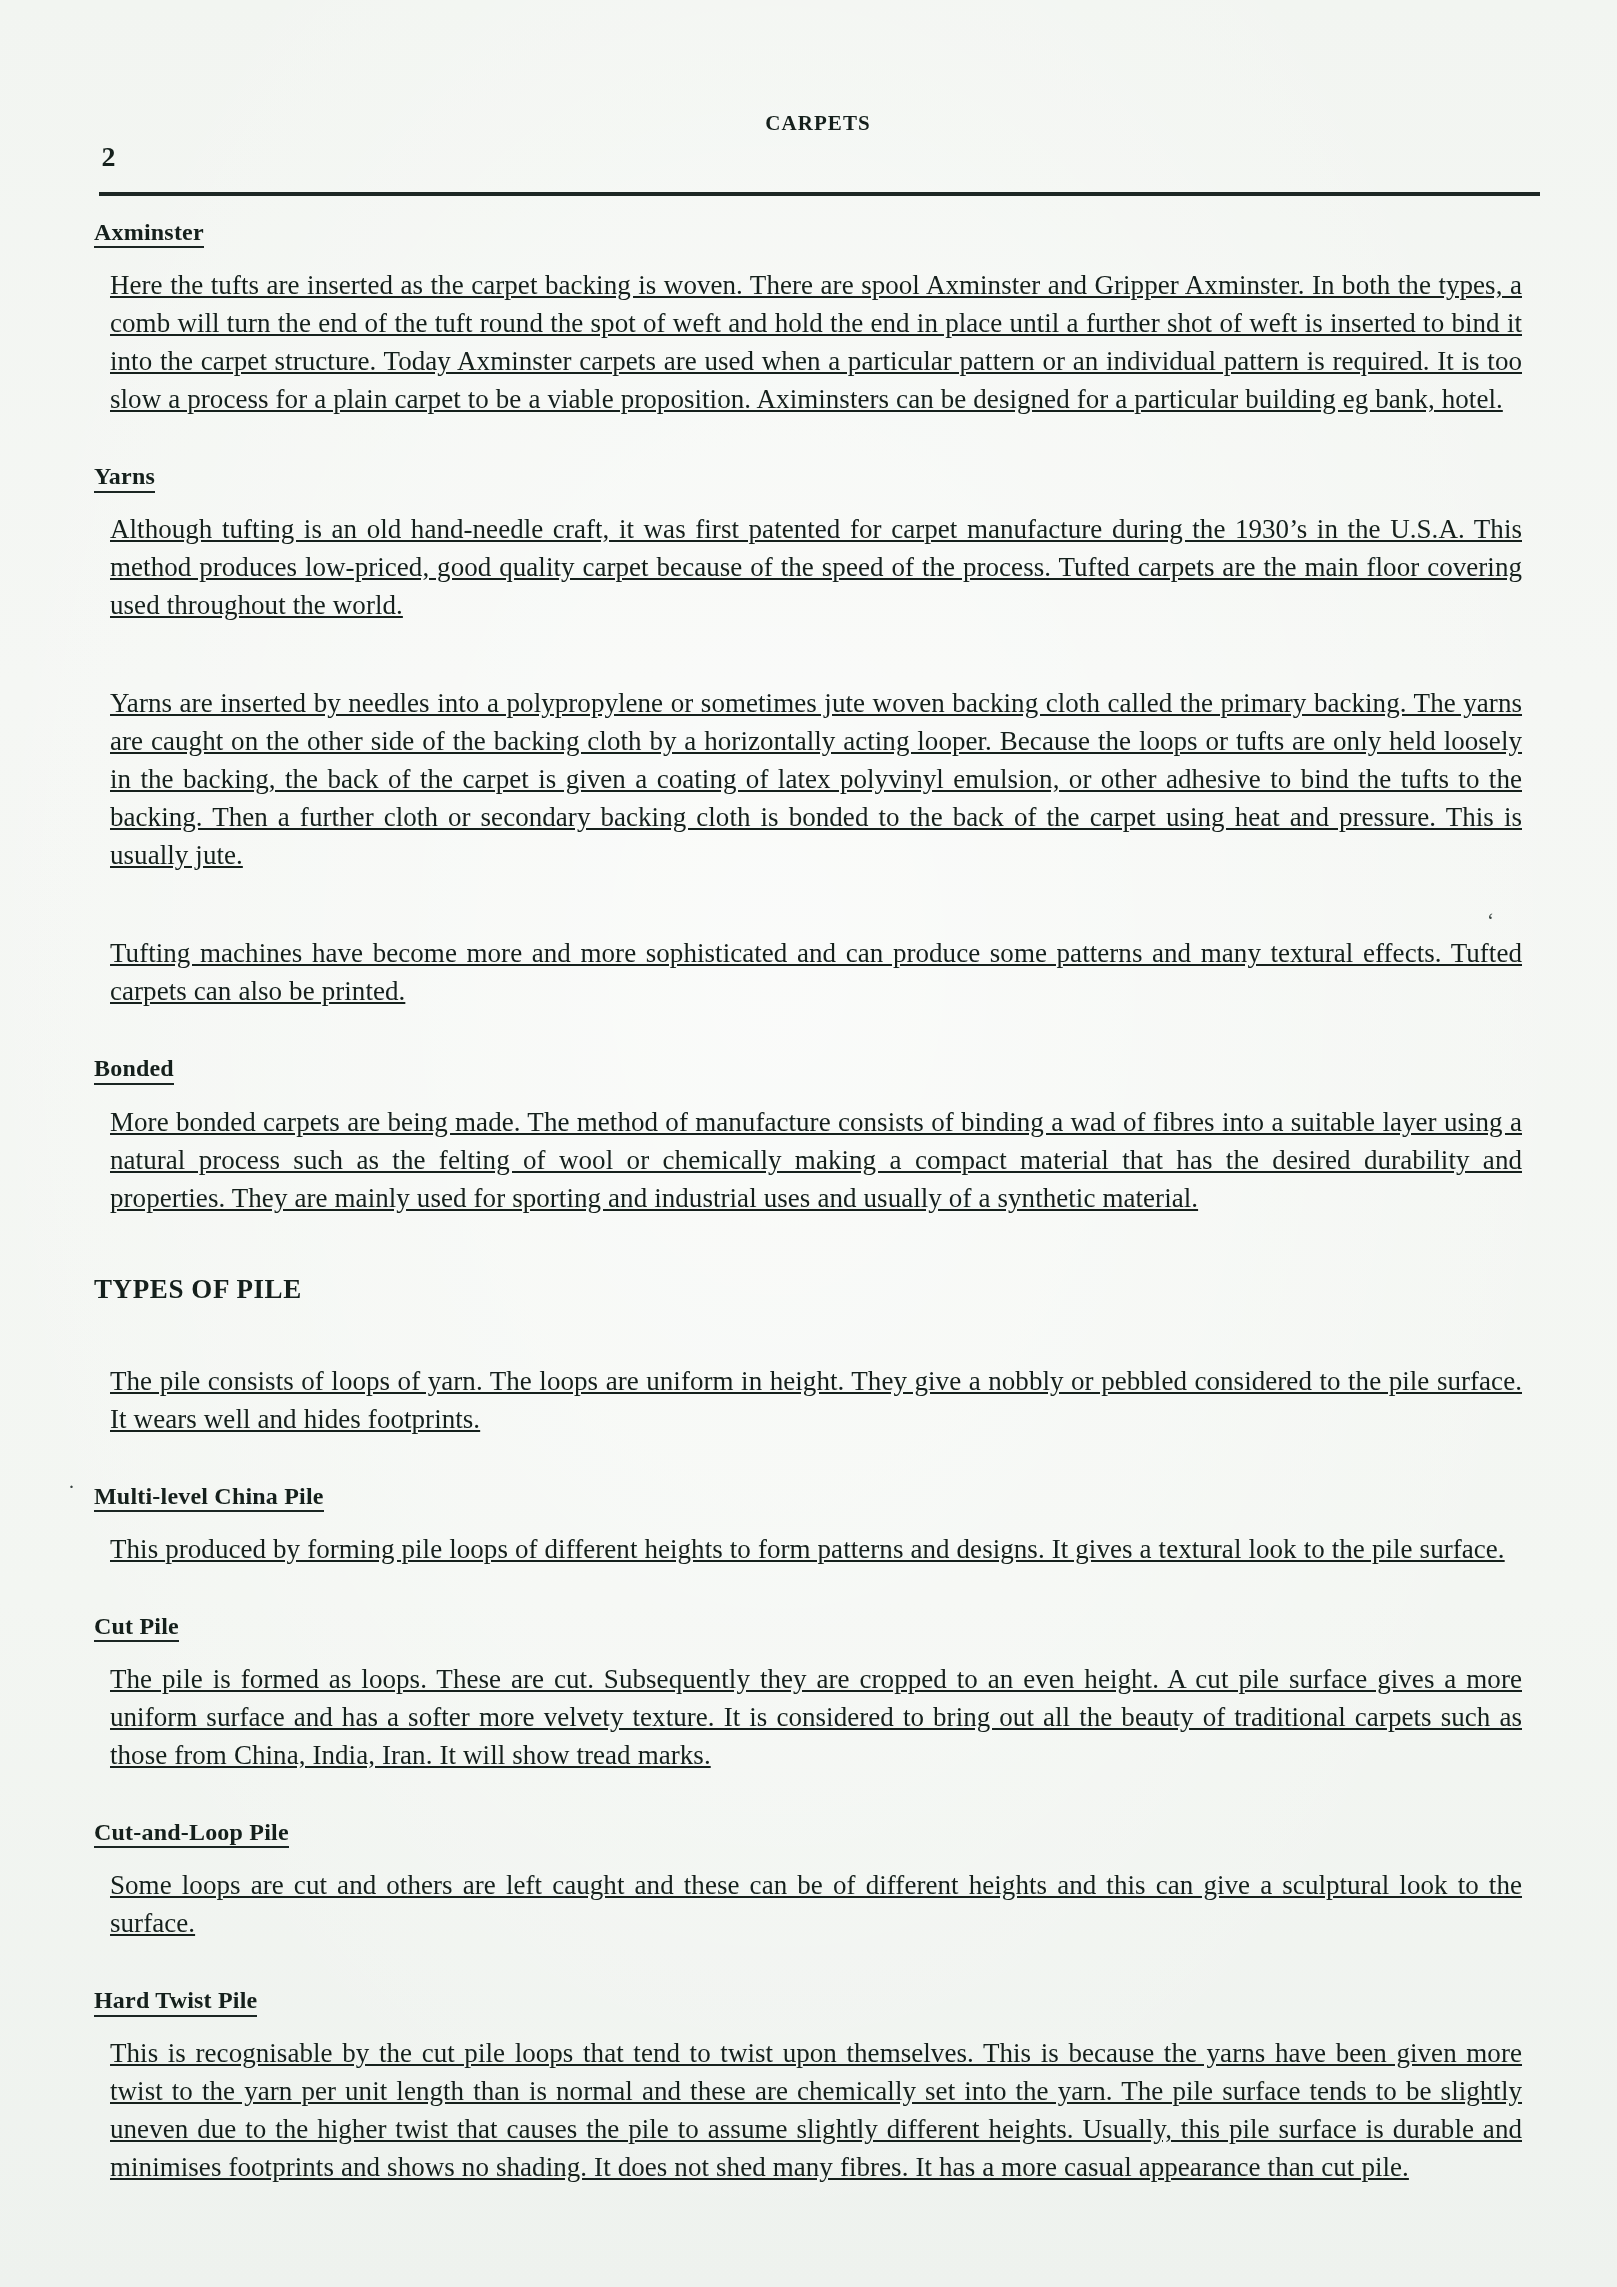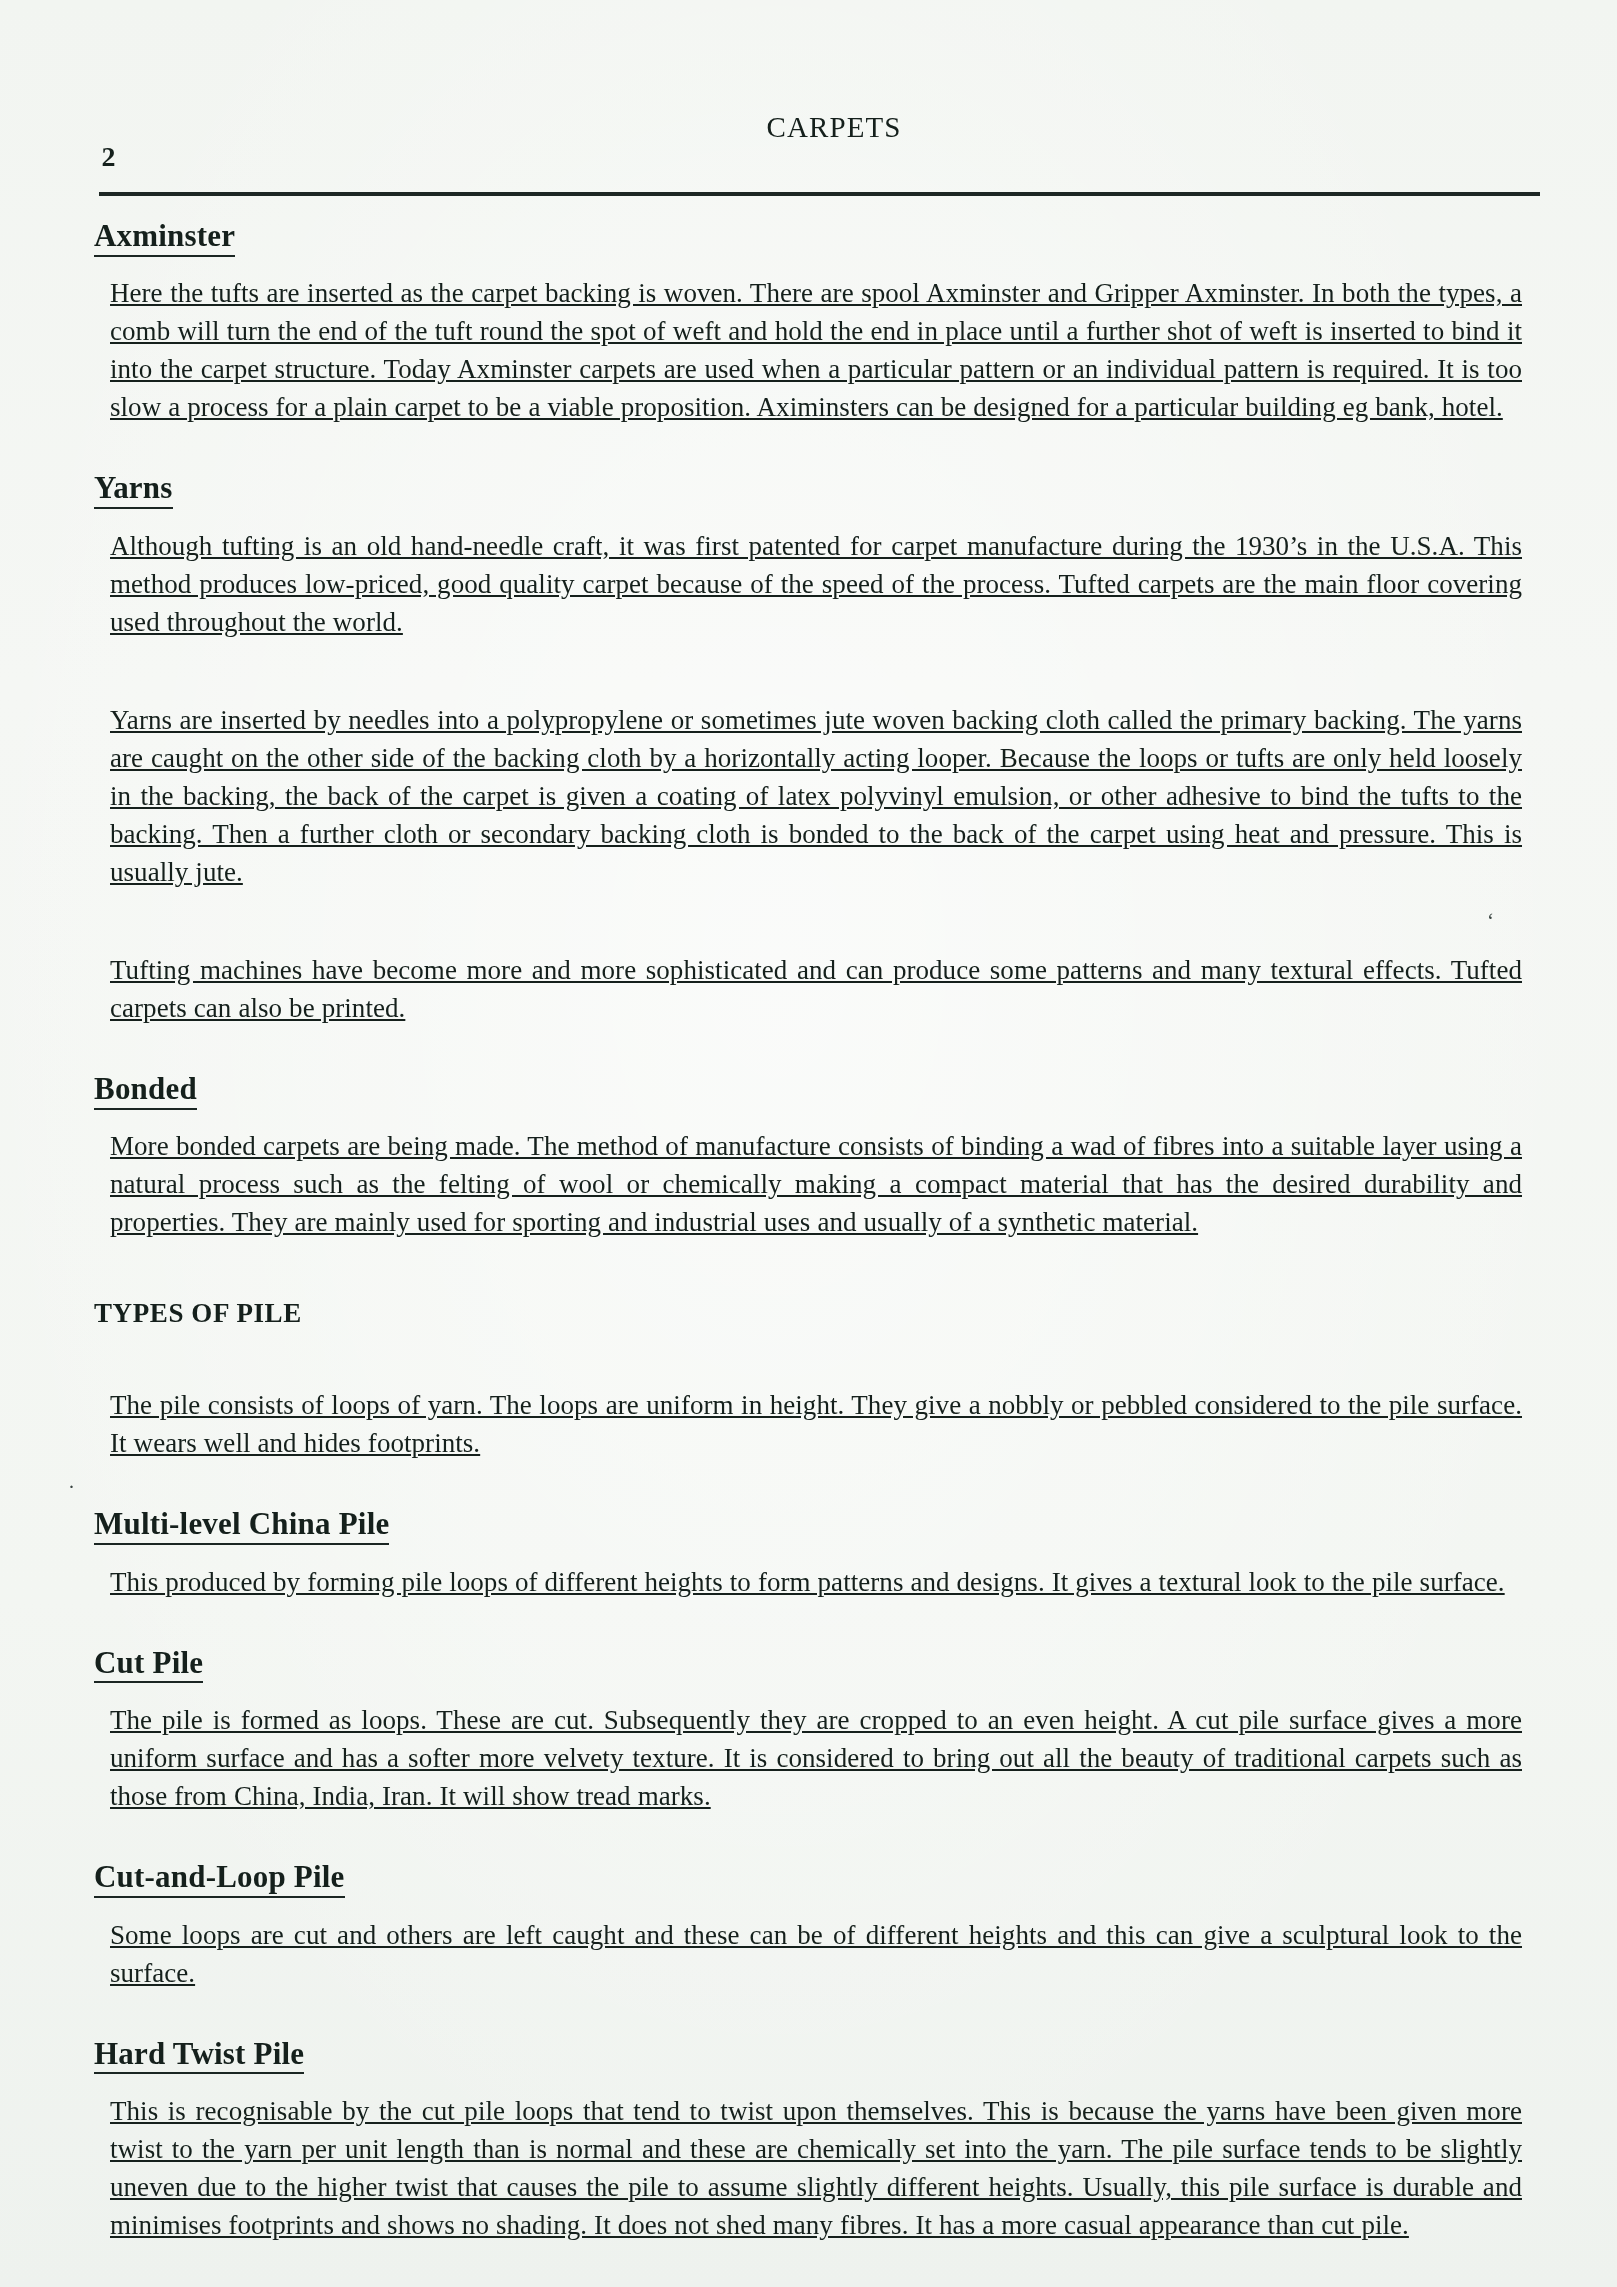--- a/index.html
+++ b/index.html
@@ -39,26 +39,26 @@
   
   .header {
     position: absolute;
     left: 94px;
     top: 111px;
     width: 1448px;
     height: 85px;
   }
   .running-head {
     position: absolute;
-    left: 16px;
+    left: 0;
     top: 0;
     width: 1448px;
     text-align: center;
-    font-size: 29px;
-    font-weight: normal;
+    font-size: 21px;
+    font-weight: bold;
     letter-spacing: 1.1px;
     font-family: "Liberation Serif", "DejaVu Serif", serif;
   }
   .page-number {
     position: absolute;
     left: 7.5px;
     top: 30px;
     font-size: 28px;
     font-weight: bold;
   }
@@ -73,21 +73,21 @@
 
   
   .body {
     position: absolute;
     left: 94px;
     top: 218px;
     width: 1444px;
   }
 
   h2.sec-heading {
-    font-size: 31px;
+    font-size: 24px;
     font-weight: bold;
     margin: 0 0 1.9px 0;
     padding: 0;
     display: inline-block;
     border-bottom: 2.8px solid #1b2623;
     line-height: 1.18;
     letter-spacing: 0.2px;
   }
   h2.plain {
     font-size: 27px;

